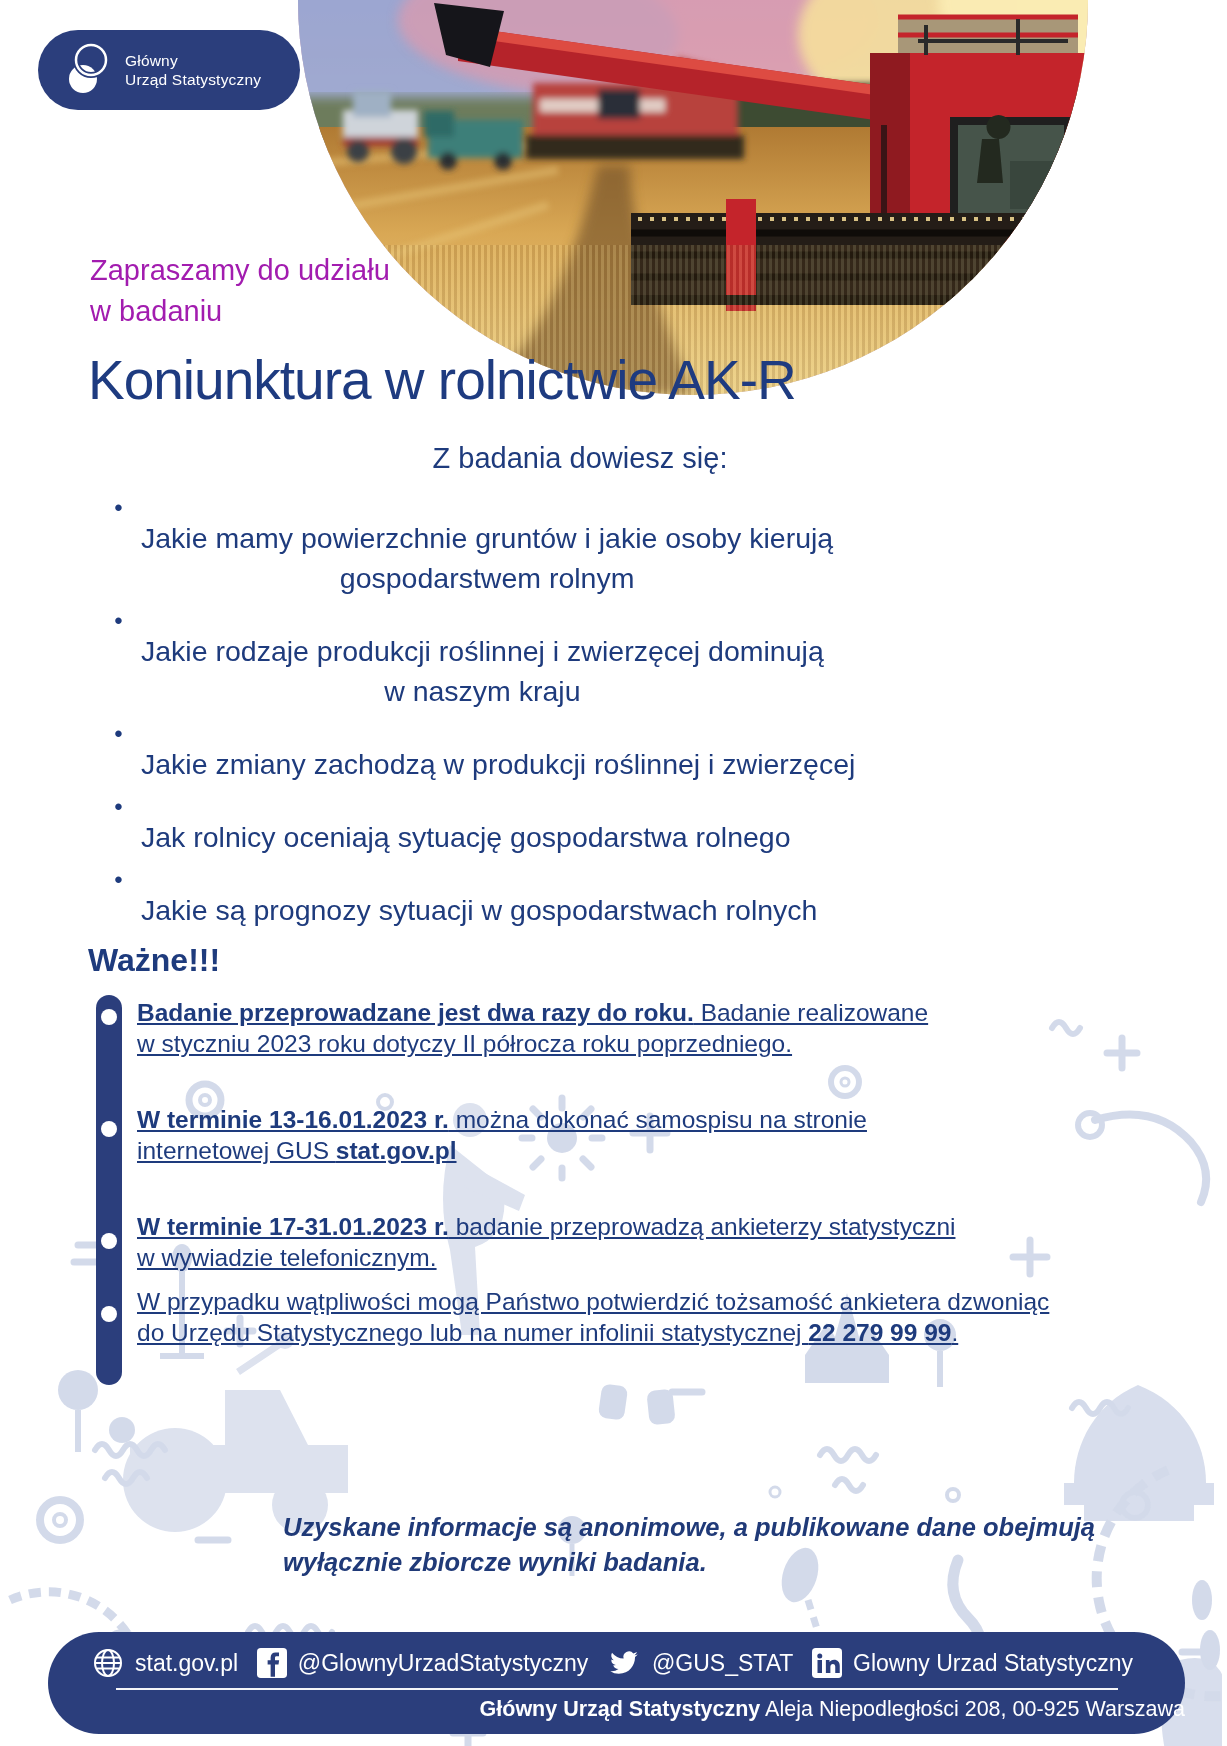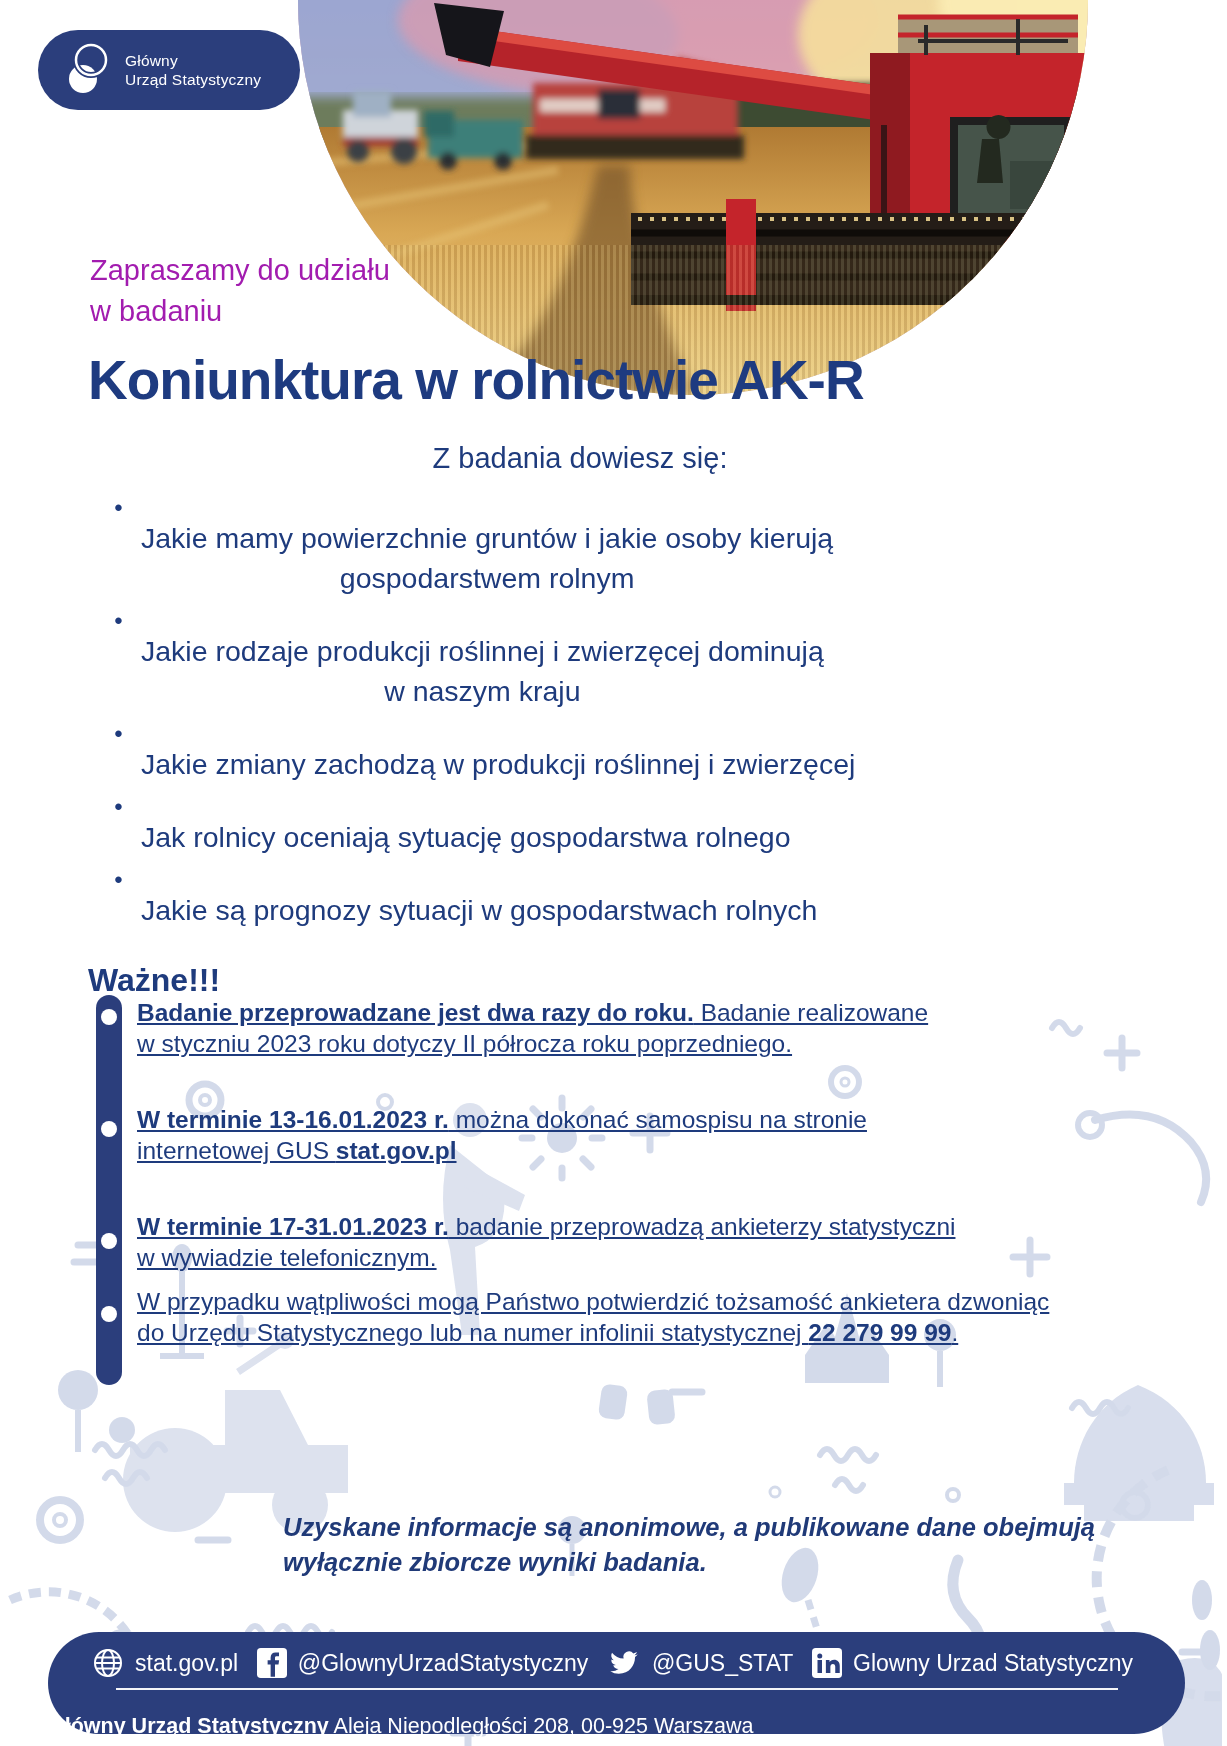--- a/index.html
+++ b/index.html
@@ -24,44 +24,44 @@
   }
   
   .logo-pill {
     position:absolute; left:38px; top:30px; width:262px; height:80px;
     background:#2b3e7c; border-radius:40px; display:flex; align-items:center;
     padding-left:22px; z-index:5;
   }
   .logo-text { color:#fff; font-size:15.5px; line-height:19px; margin-left:11px; letter-spacing:.2px; }
   
   .intro { position:absolute; left:90px; top:250px; font-size:29px; line-height:41px; color:#a21caf; }
-  .title { position:absolute; left:88px; top:348px; font-size:55px; font-weight:700; letter-spacing:-1px; color:#1e3b80; }
+  .title { position:absolute; left:88px; top:348px; font-size:55px; font-weight:400; letter-spacing:-1px; color:#1e3b80; }
   .learn { position:absolute; left:90px; top:442px; width:980px;text-align:center; }
   .learn-heading { font-size:29px; }
   .learn-list { margin-top:13px; }
   .learn-item { display:flex; font-size:28.5px; line-height:40px; margin-bottom:3px; }
   .learn-item::before { content:"•"; font-size:24px; width:45px; flex:0 0 45px; padding-left:6px; line-height:40px; }
   .pre { white-space:pre-line;margin-top:30px; }
-  .imp-heading { position:absolute; left:88px; top:962px; font-size:32px; font-weight:bold; }
+  .imp-heading { position:absolute; left:88px; top:942px; font-size:32px; font-weight:bold; }
   .imp-bar { position:absolute; left:96px; top:995px; width:26px; height:390px; background:#2b3e7c; border-radius:13px; }
   .imp-dot { position:absolute; left:5px; width:16px; height:16px; border-radius:50%; background:#ffffff; }
   .imp-list { position:absolute; left:137px; top:997px; width:975px; font-size:24.5px; line-height:31px;text-decoration:underline; }
   .imp-item b { font-weight:bold; }
   .gap-lg { margin-bottom:45px; }
   .gap-sm { margin-bottom:13px; }
   .note { position:absolute; left:283px; top:1480px; font-size:25.5px; line-height:35px; font-weight:bold; font-style:italic; color:#203a78; }
   
   .footer-pill {
     position:absolute; left:48px; top:1632px; width:1137px; height:102px;
     background:#2b3e7c; border-radius:51px; color:#fff; z-index:4;
   }
   .footer-row1 { display:flex; align-items:center; justify-content:space-between; padding:15px 52px 0 44px; }
   .footer-link { display:flex; align-items:center; gap:11px; font-size:23px; color:#fff; }
   .footer-divider { width:1002px; height:2px; background:rgba(255,255,255,.95); margin:9px auto 0; }
-  .footer-row2 { text-align:left; margin-top:24px; font-size:21.5px; }
+  .footer-row2 { text-align:right; margin-top:7px; font-size:21.5px; }
   .footer-row2 b { font-weight:bold; }
 </style>
 </head>
 <body>
 
 <div class="page">
 
   <svg class="watermark" width="1227" height="760" viewBox="0 0 1227 760" fill="none">
     <g fill="#ccd4e7" stroke="#ccd4e7" opacity="0.85">
 

